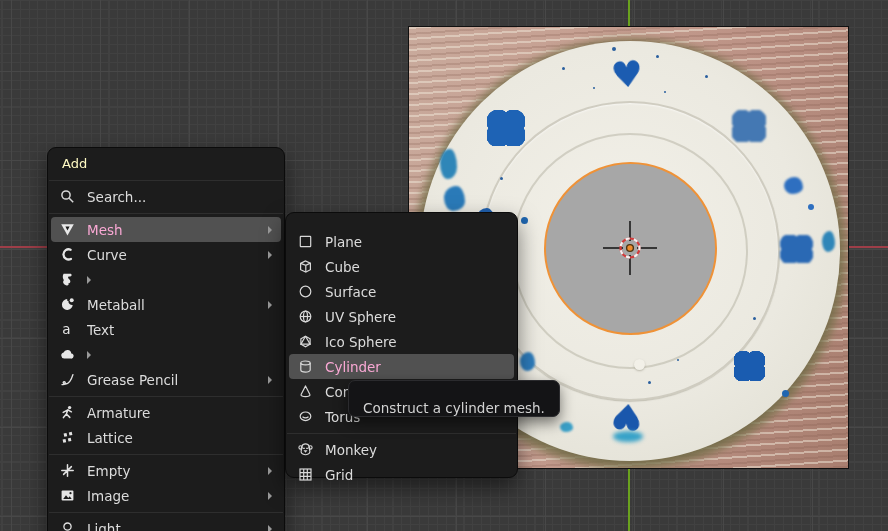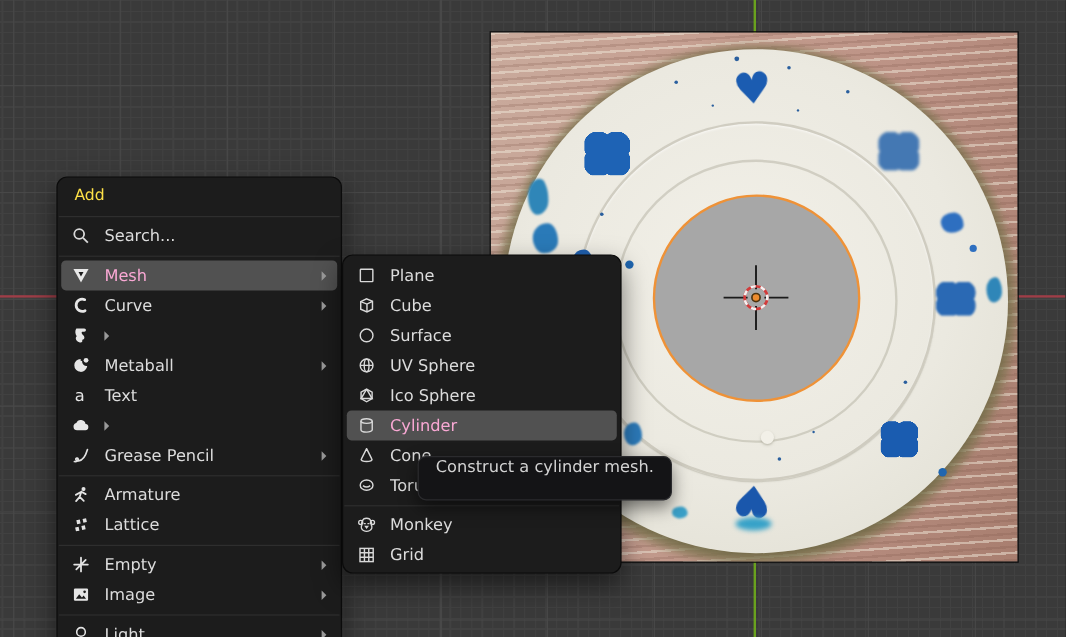--- a/index.html
+++ b/index.html
@@ -35,34 +35,34 @@
   .cylinder{position:absolute;left:135px;top:135px;width:173px;height:173px;border-radius:50%;
     background:#a7a7a7;border:2px solid #ef9237;box-sizing:border-box;z-index:3;}
   .cursor{position:absolute;left:191px;top:191px;z-index:4;}
   .dec{position:absolute;z-index:3;}
   .dec.heart{line-height:1;user-select:none;}
 
   
   .panel{position:absolute;background:#1c1c1c;border:1px solid #0b0b0b;border-radius:9px;
     box-shadow:0 10px 22px rgba(0,0,0,.5);box-sizing:border-box;}
   .add-menu{left:47px;top:147px;width:238px;height:398px;z-index:5;padding-top:3px;}
-  .mesh-submenu{left:285px;top:212px;width:233px;height:266px;z-index:6;padding-top:4px;}
-  .menu-header{height:25px;display:flex;align-items:center;padding:0 14px;color:#fde047;font-size:13px;}
+  .mesh-submenu{left:285px;top:212px;width:233px;height:266px;z-index:6;padding-top:16px;}
+  .menu-header{height:25px;display:flex;align-items:center;padding:0 14px;color:#fef9c3;font-size:13px;}
   .menu-sep{height:1px;background:#2e2e2e;margin:3.5px 1px;}
   .menu-row{height:25px;margin:0 3px;padding:0 8px;border-radius:4px;display:flex;align-items:center;gap:11px;
     color:#dcdcdc;font-size:13.5px;cursor:default;}
   .menu-row.hl{background:#515151;color:#f9a8d4;}
   .menu-row .icn{width:17px;height:17px;flex:0 0 17px;display:flex;align-items:center;justify-content:center;}
   .menu-row .icn svg{width:17px;height:17px;display:block;}
   .menu-row .lbl{flex:1 1 auto;white-space:nowrap;overflow:hidden;}
   .menu-row .arw{width:0;height:0;border-left:4.5px solid #9a9a9a;border-top:4px solid transparent;border-bottom:4px solid transparent;margin-right:1px;}
 
   .tooltip{position:absolute;left:348px;top:380px;width:212px;height:37px;z-index:7;
     background:#141416;border:1px solid #2b2b2e;border-radius:7px;box-sizing:border-box;
-    display:flex;align-items:flex-start;justify-content:center;color:#d2d2d2;font-size:13.5px;
+    display:flex;align-items:flex-end;justify-content:center;color:#d2d2d2;font-size:13.5px;
     box-shadow:0 6px 14px rgba(0,0,0,.5);white-space:nowrap;}
 </style>
 </head>
 <body>
 
 <div class="stage">
   <div class="axis-x"></div>
   <div class="axis-y"></div>
 
   <div class="photo">

